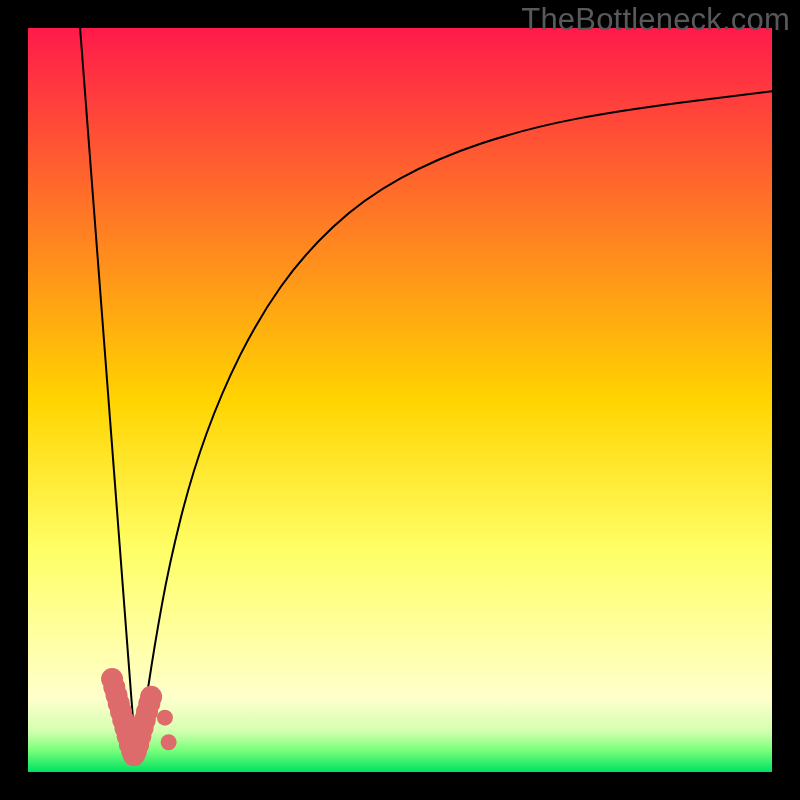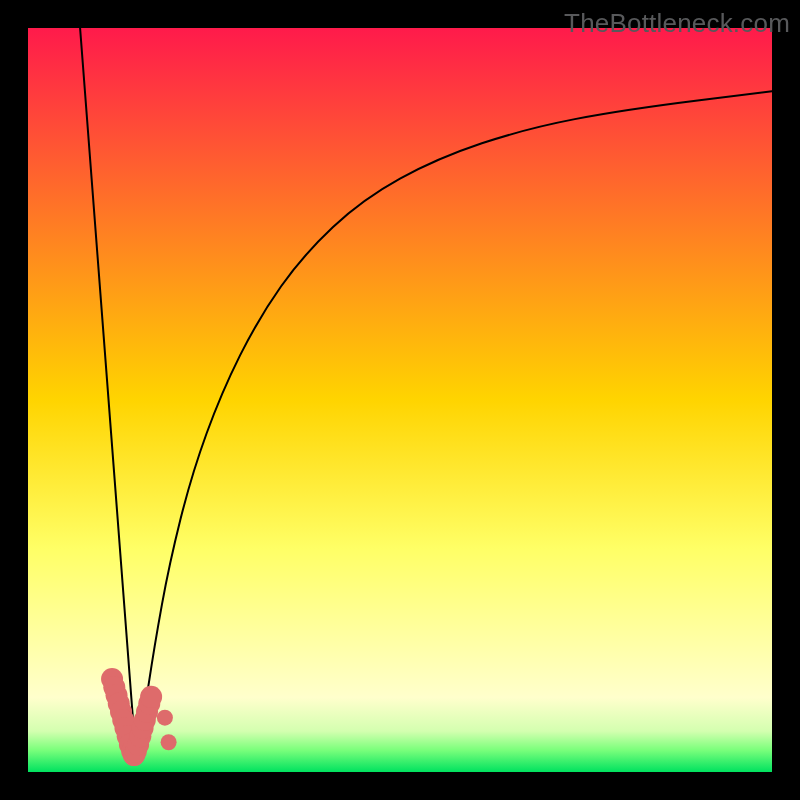--- a/index.html
+++ b/index.html
@@ -21,23 +21,23 @@
   }
   .plot-area {
     position: absolute;
     top: 28px;
     left: 28px;
     width: 744px;
     height: 744px;
   }
   .watermark {
     position: absolute;
-    top: 8px;
+    top: 2px;
     right: 10px;
-    font-size: 26px;
+    font-size: 31px;
     font-weight: 400;
     color: #58595b;
     letter-spacing: 0.2px;
     pointer-events: none;
   }
   svg {
     display: block;
   }
 </style>
 </head>

